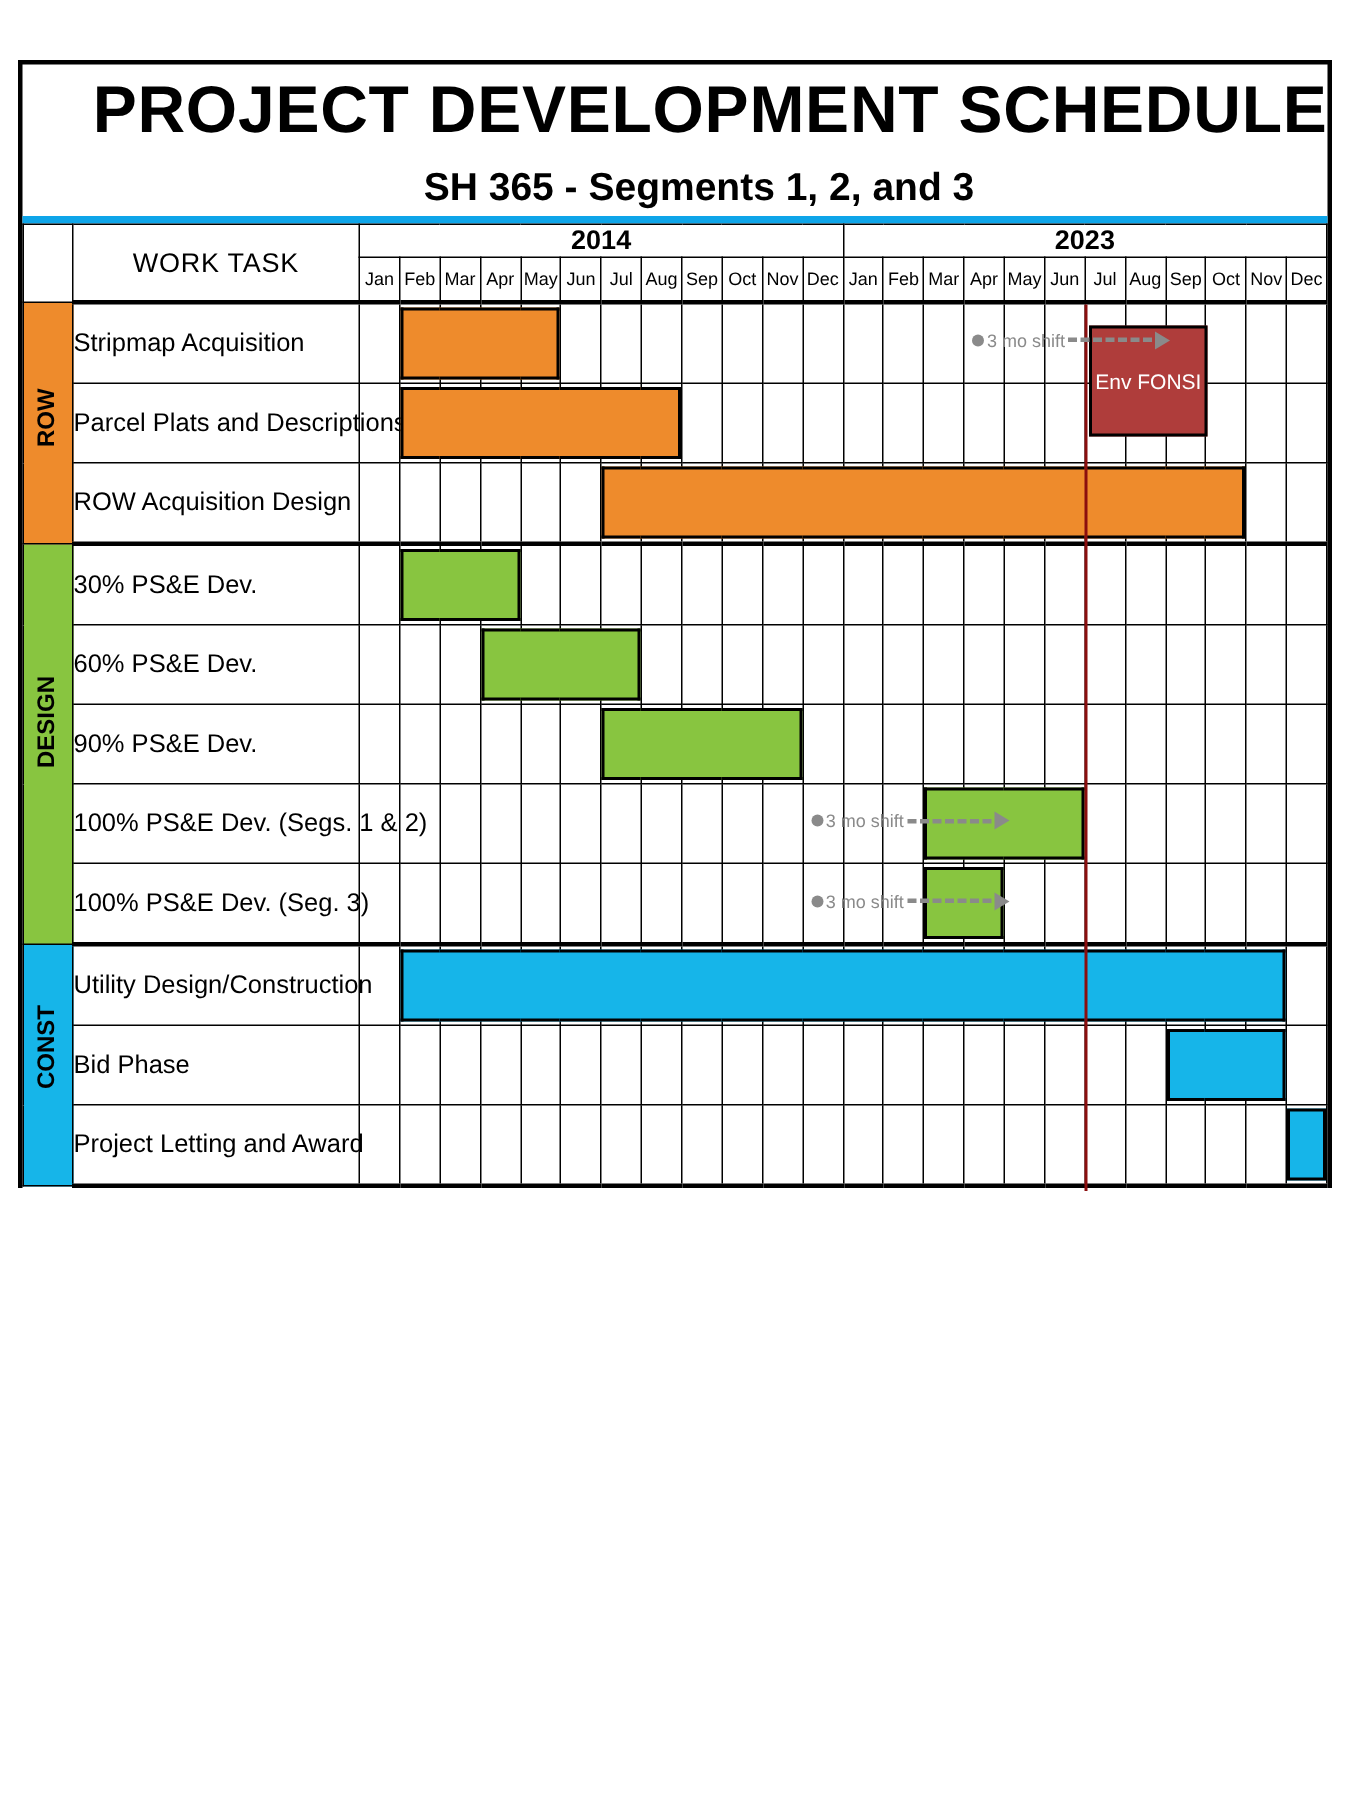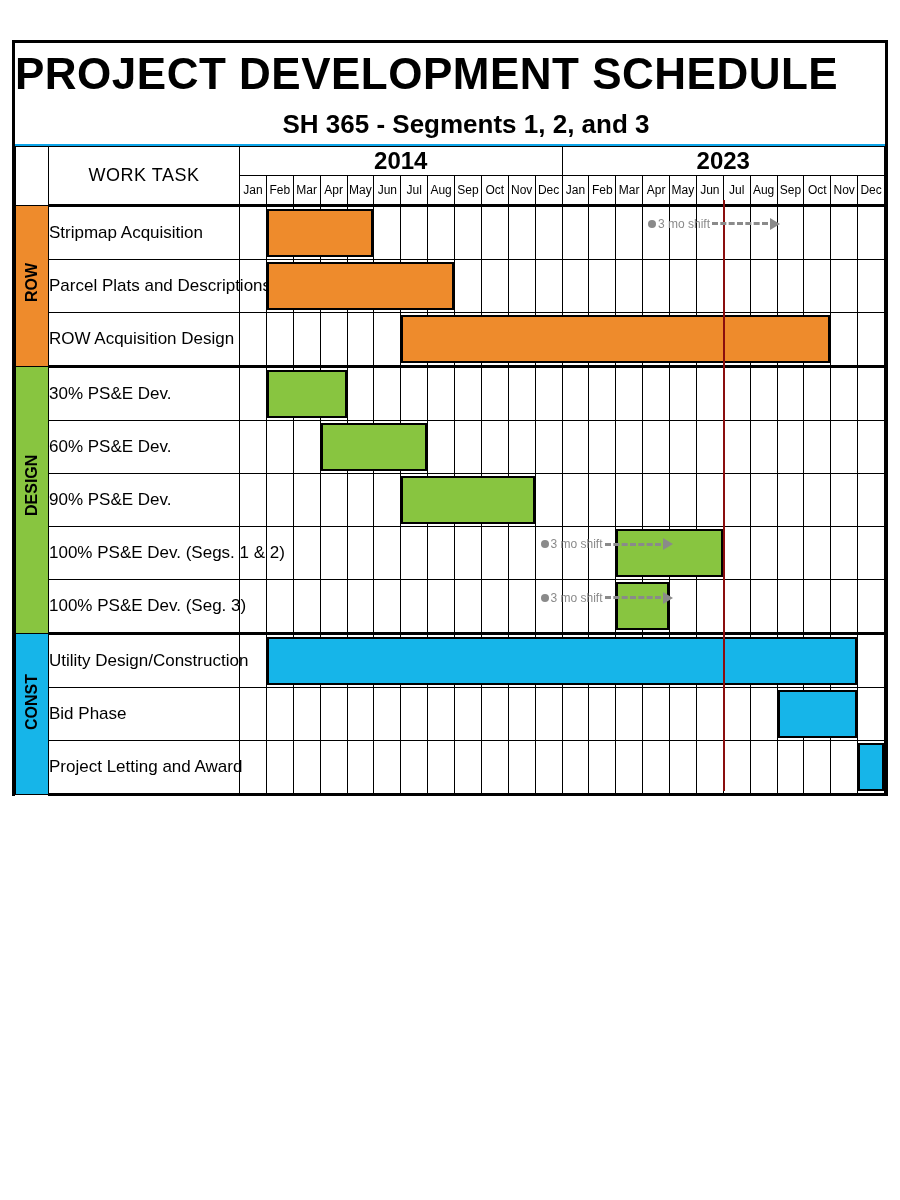--- a/index.html
+++ b/index.html
@@ -18,21 +18,21 @@
   .page{
     width:870px;
     margin:40px auto;
     background:#fff;
     border:3px solid #000;
     border-bottom:none;
     position:relative;
   }
   h1.title{
     margin:6px 0 4px 0;
-    text-align:left;
+    text-align:right;
     font-size:44px;
     font-weight:900;
     letter-spacing:0.5px;
     font-stretch:condensed;
   }
   .pm{
     font-style:italic;
     font-size:18px;
     font-stretch:condensed;
     padding:2px 4px 6px 4px;
@@ -45,21 +45,21 @@
     font-stretch:condensed;
     margin:10px 0 4px 0;
   }
   .desc{
     text-align:center;
     font-size:15px;
     font-stretch:condensed;
     margin-bottom:6px;
   }
   .headerblock{
-    border-bottom:2px solid #0ea5e9;
+    border-bottom:5px solid #0ea5e9;
     padding-left:32px;
   }
   table.gantt{
     width:100%;
     border-collapse:collapse;
     table-layout:fixed;
   }
   table.gantt th,table.gantt td{
     border:1px solid #000;
     padding:0;
@@ -67,21 +67,21 @@
   th.cat-col{ width:32px; }
   th.task-col{ width:190px; }
   th.task-col-h{
     font-size:18px;
     font-stretch:condensed;
     font-weight:400;
     letter-spacing:0.5px;
     margin-left:16px;
   }
   th.year{
-    font-size:24px;
+    font-size:18px;
     font-weight:900;
     font-stretch:condensed;
     border-bottom:1px solid #000;
   }
   th.mon{
     font-size:12px;
     font-weight:400;
     font-stretch:condensed;
     height:28px;
   }
@@ -692,20 +692,21 @@
             <td class="cell"></td>
             <td class="cell"></td>
             <td class="cell">
               <div class="bar start end" style="--bc: #16b5e9;"></div>
             </td>
           </tr>
         </tbody>
     </table>
     <div class="overlay" id="ovl" style="height: 645px;">
         <div class="redline" style="--rl: 708.25px; top: 54px; bottom: 0px;"></div>
+        <div class="fonsi" style="left: 710.938px; width: 75.25px; top: 68px; height: 69.65px;">Env FONSI</div>
         <div class="shift" style="left: 633px; top: 70.7px;">
           <span class="dot"></span>
           <span>3 mo shift</span>
           <span class="dash"></span>
           <span class="arr"></span>
         </div>
         <div class="shift" style="left: 525.5px; top: 391.4px;">
           <span class="dot"></span>
           <span>3 mo shift</span>
           <span class="dash"></span>

